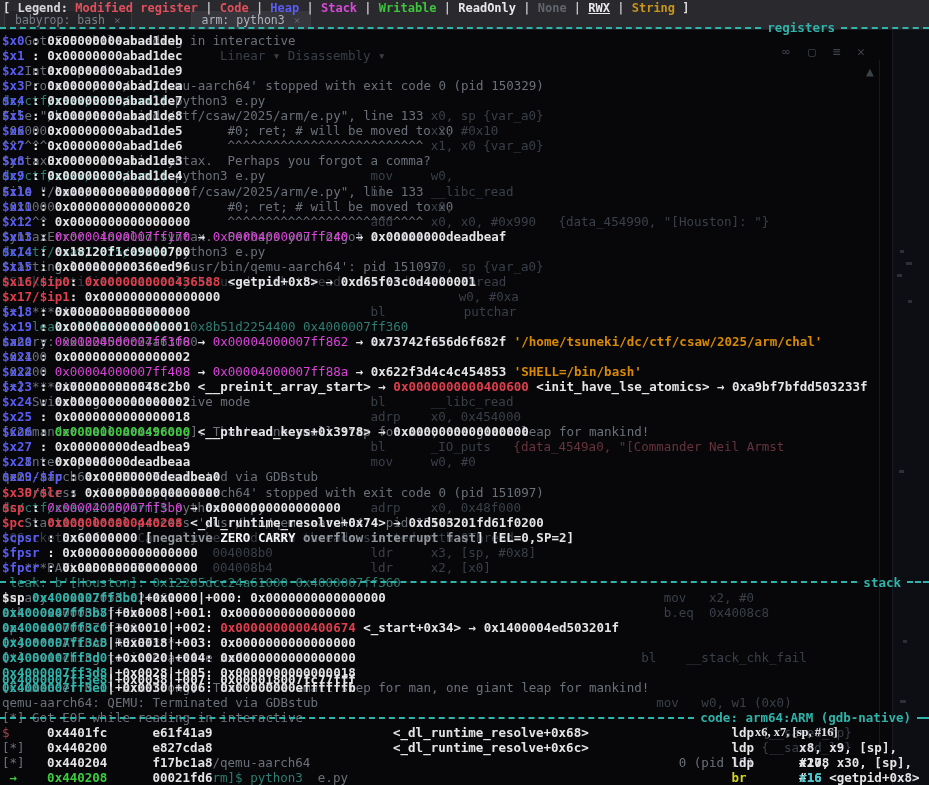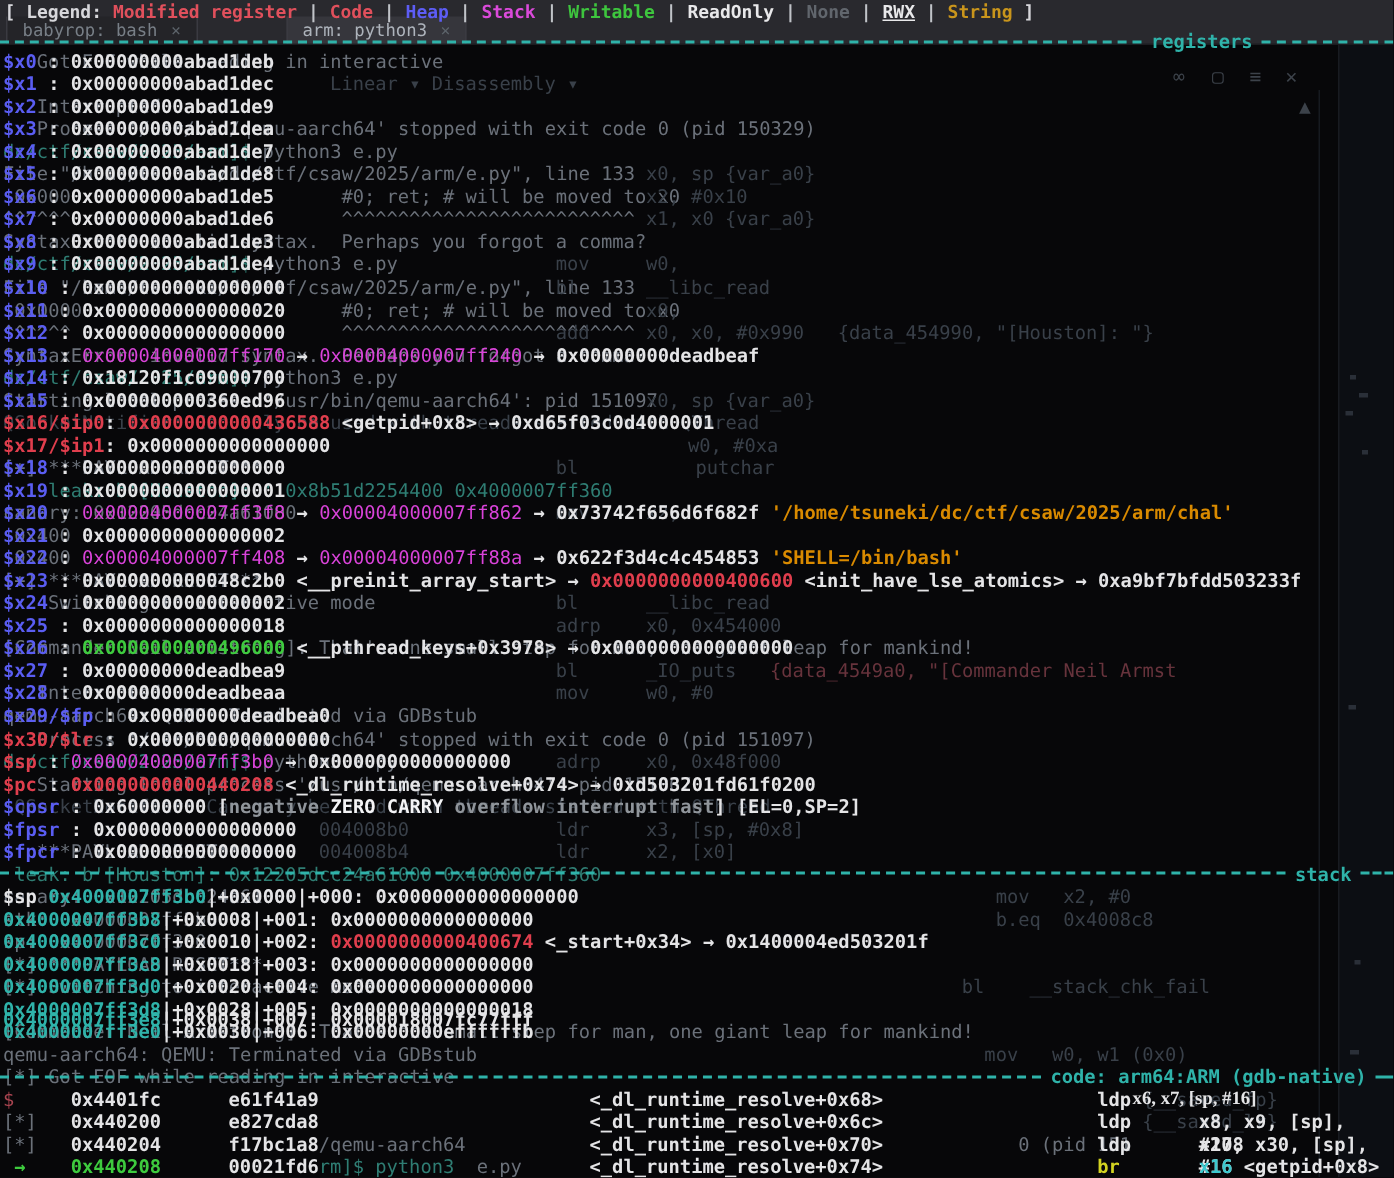--- a/index.html
+++ b/index.html
@@ -540,26 +540,24 @@
       <div class="line" style="top: 740.35px;">
         <span class="wht" style="position: absolute; left: 47.12px;">0x440200</span>
         <span class="wht" style="position: absolute; left: 152.4px;">e827cda8</span>
         <span class="wht" style="position: absolute; left: 393.04px;">&lt;_dl_runtime_resolve+0x6c&gt;</span>
         <span class="wht" style="position: absolute; left: 731.44px;">ldp</span>
         <span class="" style="position: absolute; left: 799.12px;"><span class="wht">x8, x9, [sp], #208</span></span>
       </div>
       <div class="line" style="top: 755.4px;">
         <span class="wht" style="position: absolute; left: 47.12px;">0x440204</span>
         <span class="wht" style="position: absolute; left: 152.4px;">f17bc1a8</span>
-        <span class="wht" style="position: absolute; left: 393.04px;">&lt;_dl_runtime_resolve+0x70&gt;</span>
         <span class="wht" style="position: absolute; left: 731.44px;">ldp</span>
         <span class="" style="position: absolute; left: 799.12px;"><span class="wht">x17, x30, [sp], #16</span></span>
       </div>
       <div class="line" style="top: 770.45px;">
         <span class="grn" style="position: absolute; left: 9.52px;">→</span>
         <span class="grn" style="position: absolute; left: 47.12px;">0x440208</span>
         <span class="wht" style="position: absolute; left: 152.4px;">00021fd6</span>
-        <span class="wht" style="position: absolute; left: 393.04px;">&lt;_dl_runtime_resolve+0x74&gt;</span>
         <span class="yel" style="position: absolute; left: 731.44px;">br</span>
         <span class="" style="position: absolute; left: 799.12px;"><span class="cya">x16 </span><span class="wht">&lt;getpid+0x8&gt;</span></span>
       </div>
     </div>
 </div>
 
 </body></html>

